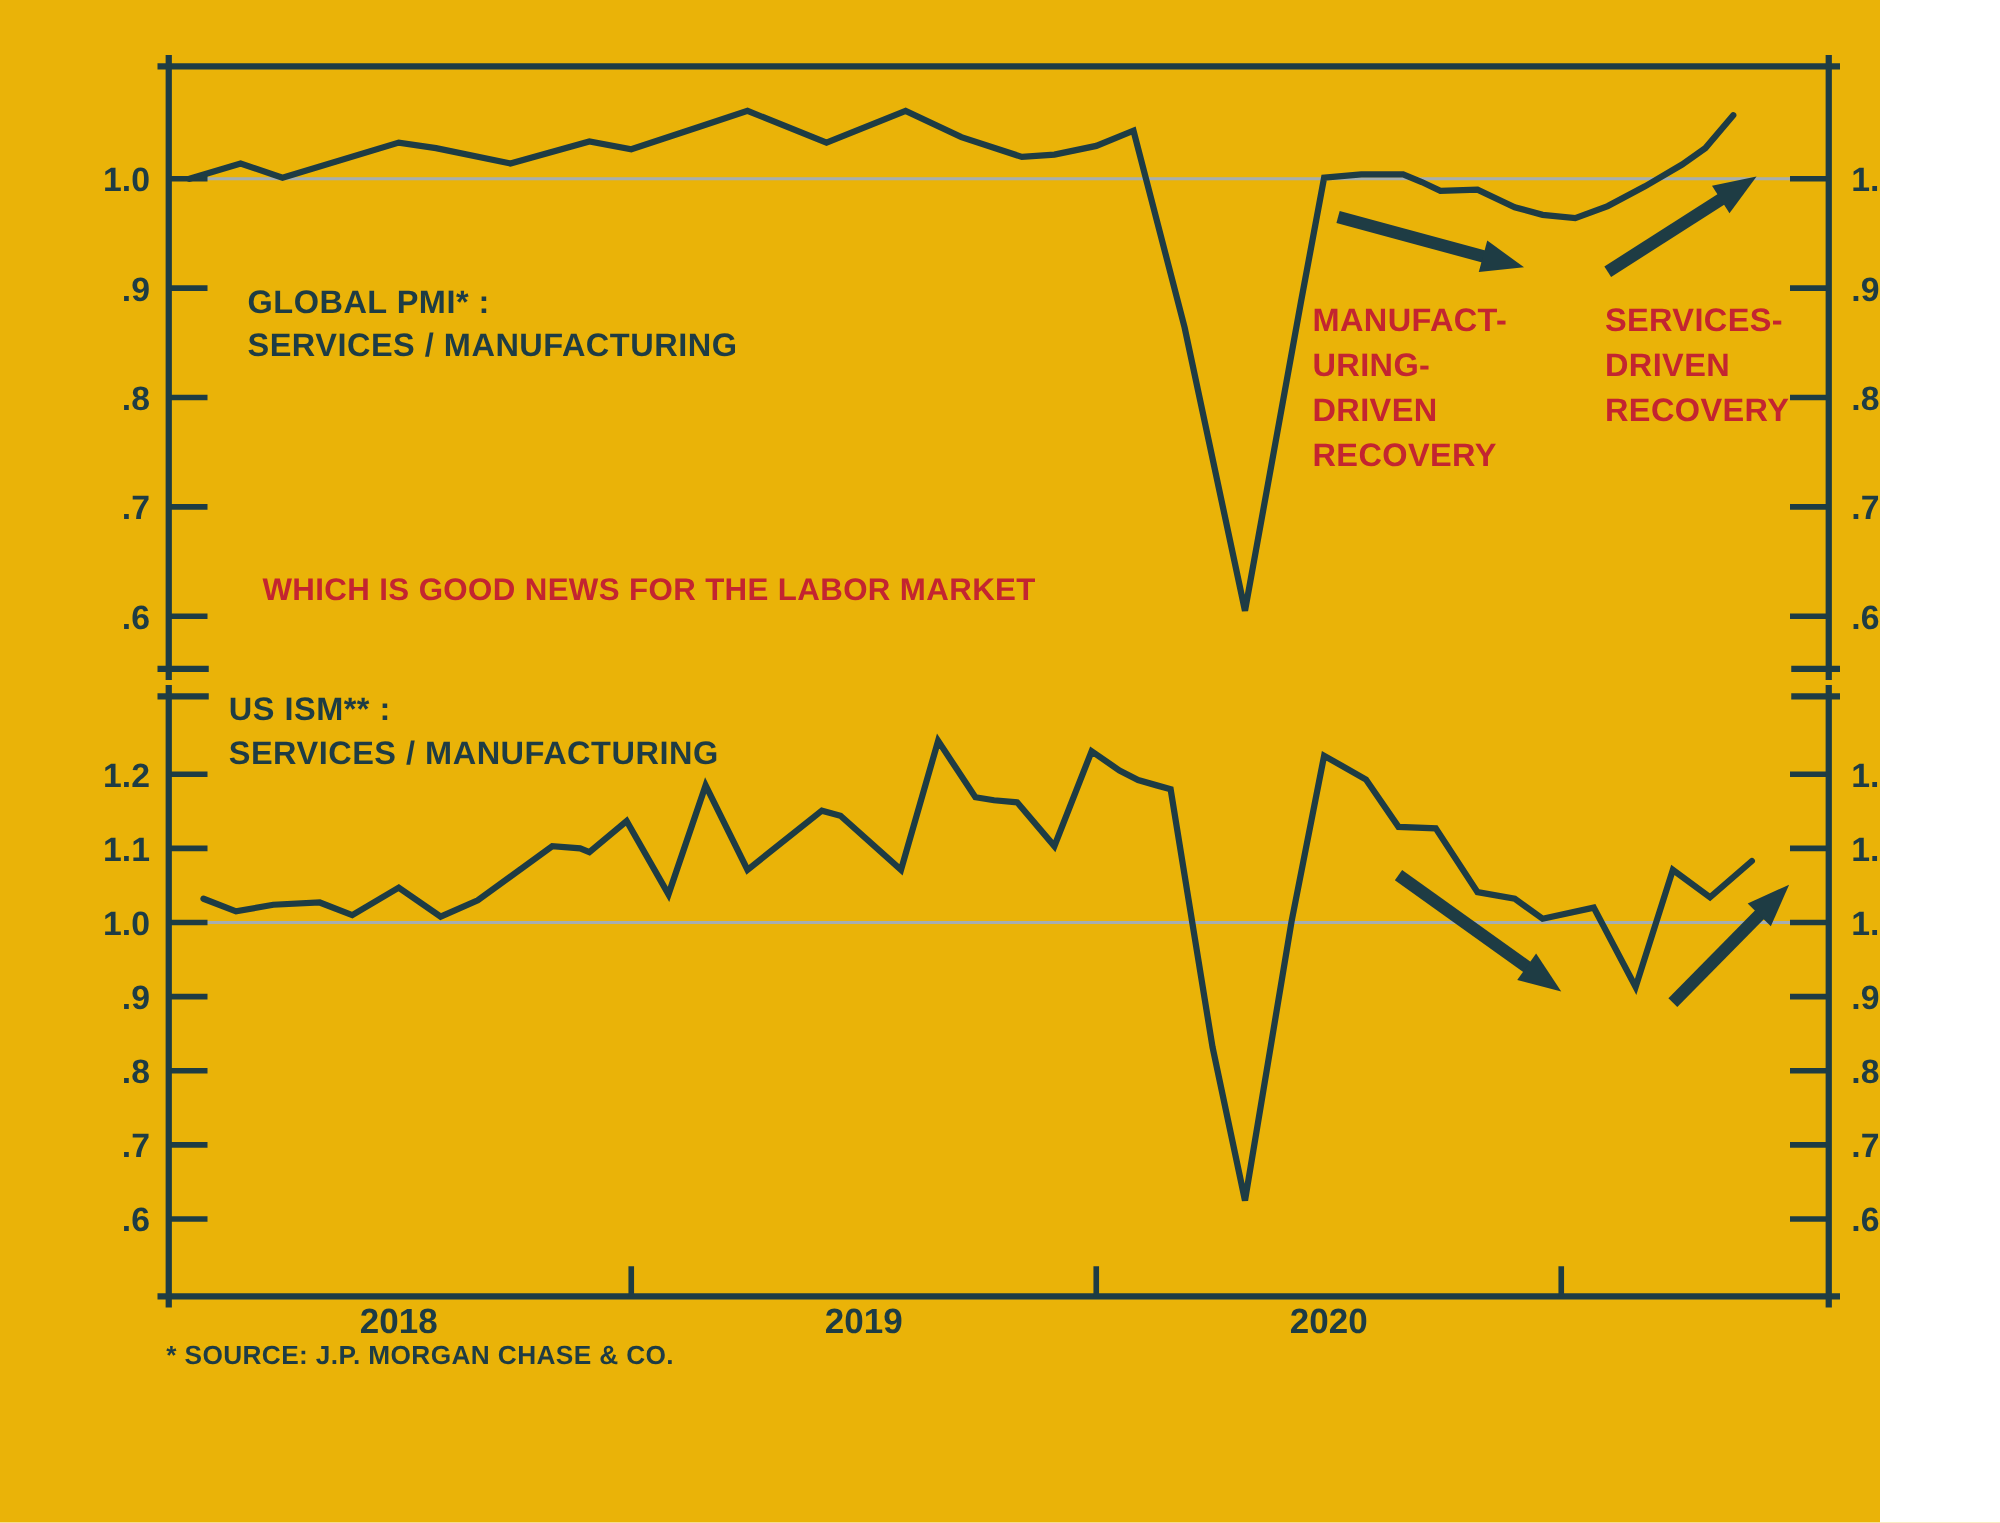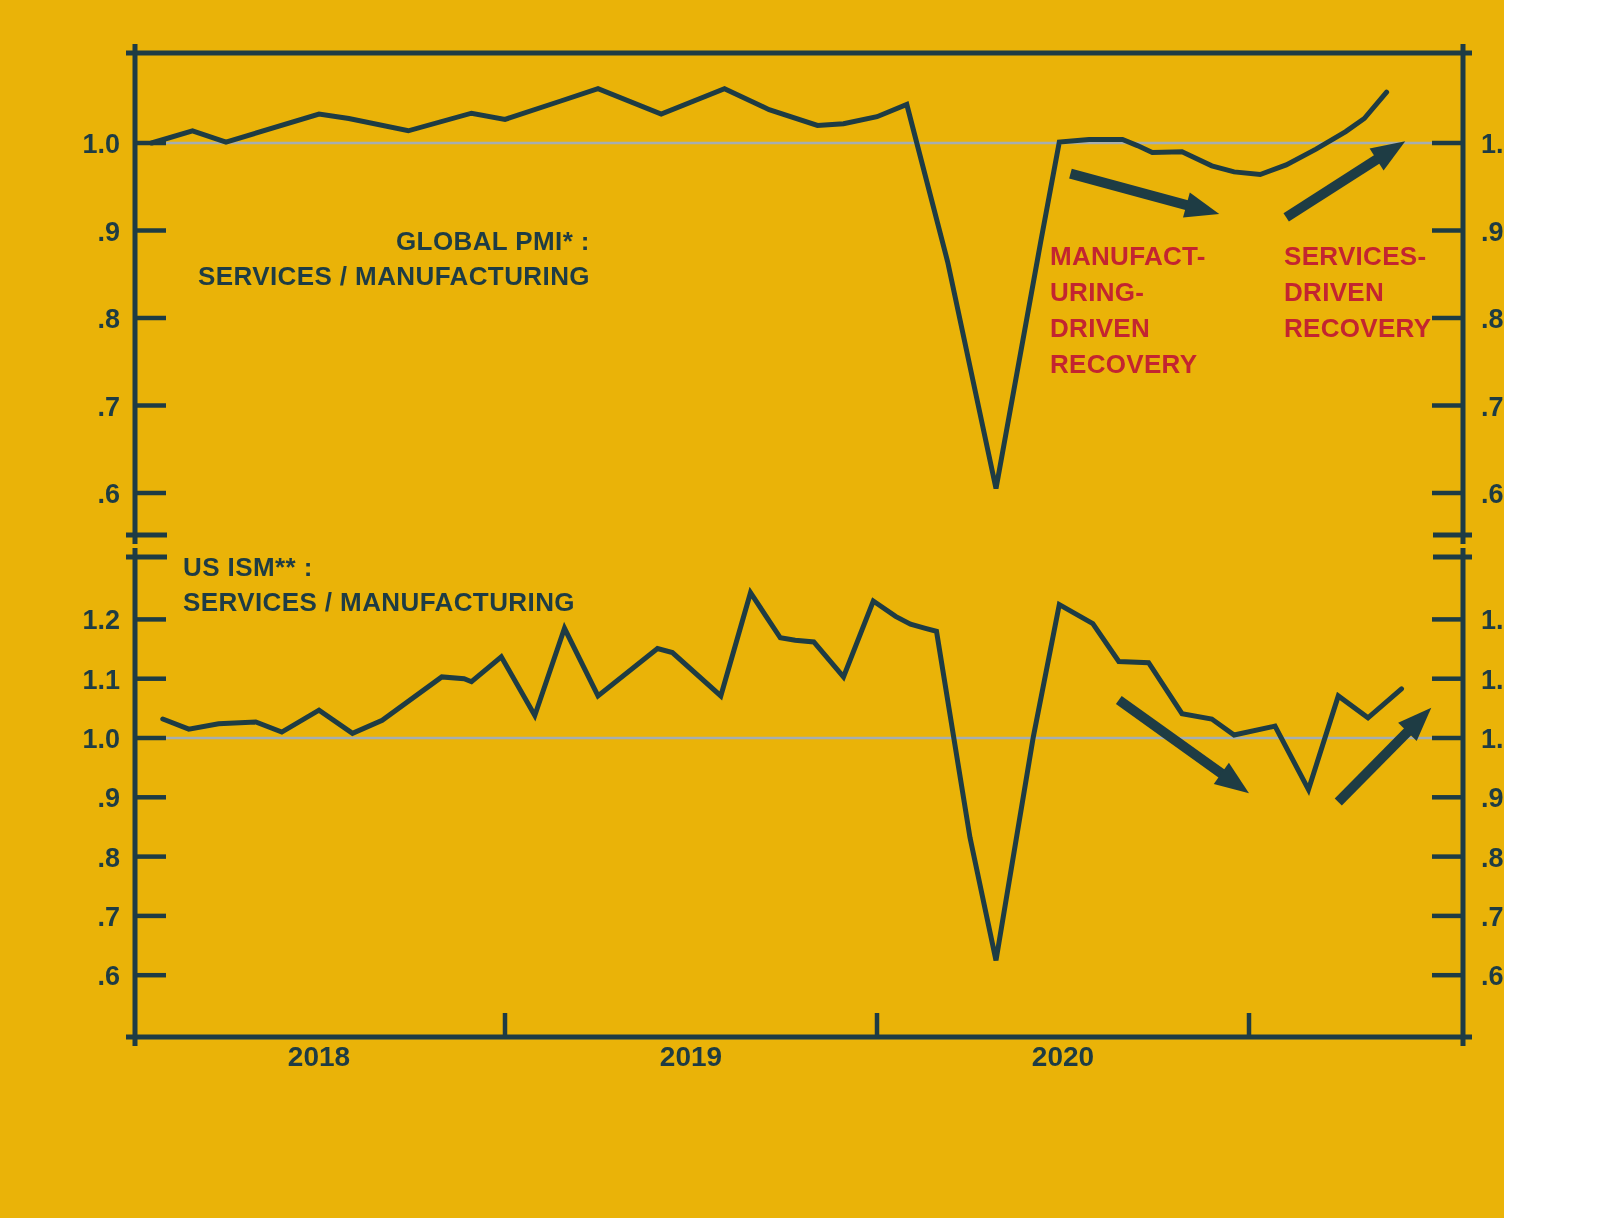--- a/index.html
+++ b/index.html
@@ -96,26 +96,27 @@
       <polygon points="1219.240000000027,213.87499999999997 1183.0250497789004,217.54615519711726 1189.8139946698354,192.44814278043683" fill="#1e3c44"></polygon>
       <line x1="1286.1999999999662" y1="217.37499999999997" x2="1381.650950089302" y2="156.33498340434338" stroke="#1e3c44" stroke-width="10" stroke-linecap="butt"></line>
       <polygon points="1405.240000000027,141.25 1383.5998959747344,170.51953873525366 1369.592411384987,148.61542096100885" fill="#1e3c44"></polygon>
       <polyline points="162.8,719.0 188.8,729.1 218.6,723.8 255.8,722.0 281.8,732.1 319.0,710.1 352.5,733.3 382.2,720.2 441.8,676.9 464.1,678.7 471.5,681.7 501.3,656.8 534.8,715.5 564.5,628.3 598.0,695.9 657.5,648.5 672.4,652.6 720.8,695.9 750.5,592.7 780.3,637.8 795.2,640.2 813.8,641.9 843.5,676.9 873.3,601.0 895.6,616.4 910.5,624.1 925.4,628.3 936.5,631.3 970.0,837.6 996.0,960.4 1033.2,737.4 1059.3,604.6 1092.8,623.6 1118.8,661.5 1148.6,662.7 1182.0,713.7 1211.8,719.0 1234.1,735.0 1275.0,726.1 1308.5,789.6 1338.3,695.9 1368.0,717.8 1401.5,688.8" fill="none" stroke="#1e3c44" stroke-width="5" stroke-linejoin="miter" stroke-linecap="round"></polyline>
       <line x1="1118.8000000000338" y1="700.048" x2="1226.2238223701831" y2="776.8626335367577" stroke="#1e3c44" stroke-width="10" stroke-linecap="butt"></line>
       <polygon points="1249,793.149 1213.781685591574,783.9473517656209 1228.9047401645848,762.798043966505" fill="#1e3c44"></polygon>
       <line x1="1338.2800000000034" y1="802.044" x2="1411.6175291939435" y2="727.6915740310858" stroke="#1e3c44" stroke-width="10" stroke-linecap="butt"></line>
       <polygon points="1431.2800000000034,707.7570000000001 1416.659480535649,741.092272769132 1398.1488046496406,722.8342641635049" fill="#1e3c44"></polygon>
     </svg>
 
-  <div class="t-block" style="left:198px;top:224px;text-align:right;">
+  <div class="t-block" style="left:198px;top:224px;">
     <div>GLOBAL PMI* :</div>
     <div>SERVICES / MANUFACTURING</div>
   </div>
 
   <div class="callout red" style="left:210px;top:456px;">
+    <div>WHICH IS GOOD NEWS FOR THE LABOR MARKET</div>
   </div>
 
   <div class="t-block" style="left:183px;top:550px;">
     <div>US ISM** :</div>
     <div>SERVICES / MANUFACTURING</div>
   </div>
 
   <div class="side-label red" style="position:absolute;left:1040px;top:238px;">
     <div>MANUFACT-</div>
     <div>URING-</div>
@@ -123,16 +124,17 @@
     <div>RECOVERY</div>
   </div>
 
   <div class="side-label red" style="position:absolute;left:1274px;top:238px;">
     <div>SERVICES-</div>
     <div>DRIVEN</div>
     <div>RECOVERY</div>
   </div>
 
   <div class="footnotes">
+    <div>*  SOURCE: J.P. MORGAN CHASE &amp; CO.</div>
   </div>
 
 
 </div>
 
 </body></html>

